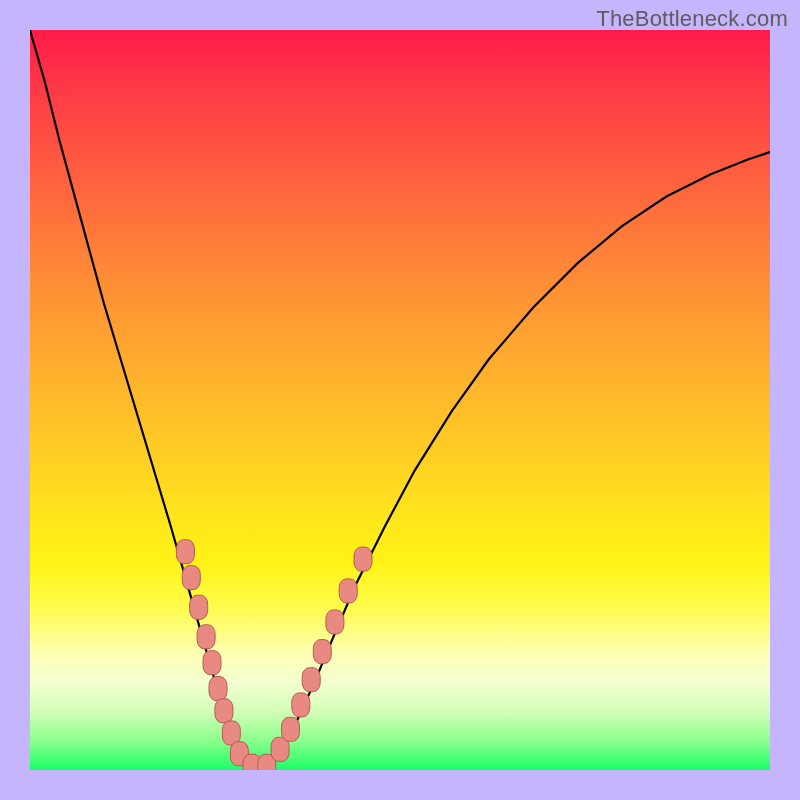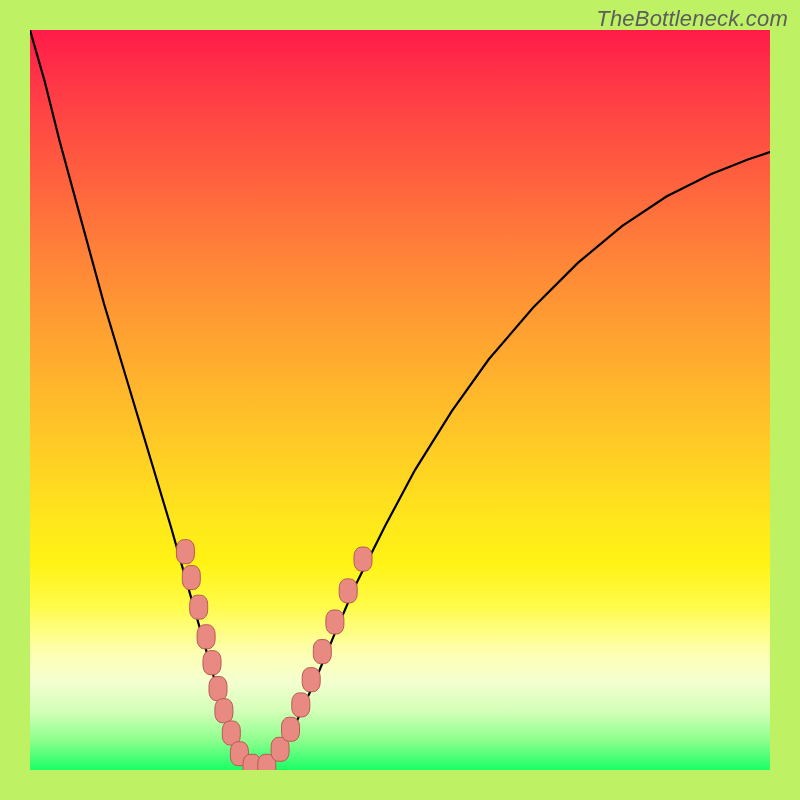--- a/index.html
+++ b/index.html
@@ -10,22 +10,21 @@
     background: #000;
     font-family: Arial, Helvetica, sans-serif;
     overflow: hidden;
   }
   #frame {
     position: absolute;
     left: 0;
     top: 0;
     width: 800px;
     height: 800px;
-    background: #bef264;
-    font-style: italic;
+    background: #c4b5fd;
   }
   #plot {
     position: absolute;
     left: 30px;
     top: 30px;
     width: 740px;
     height: 740px;
     
     background: linear-gradient(
       to bottom,

